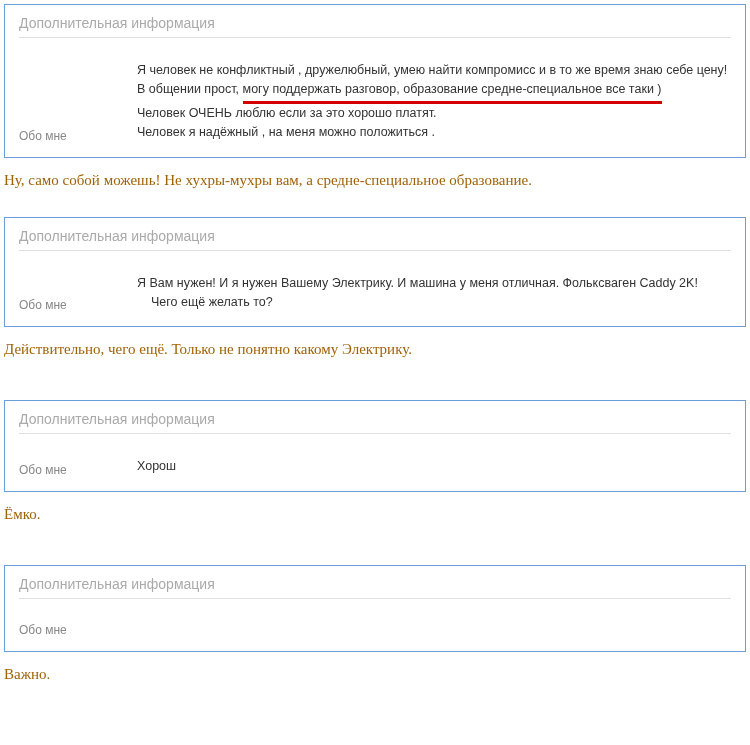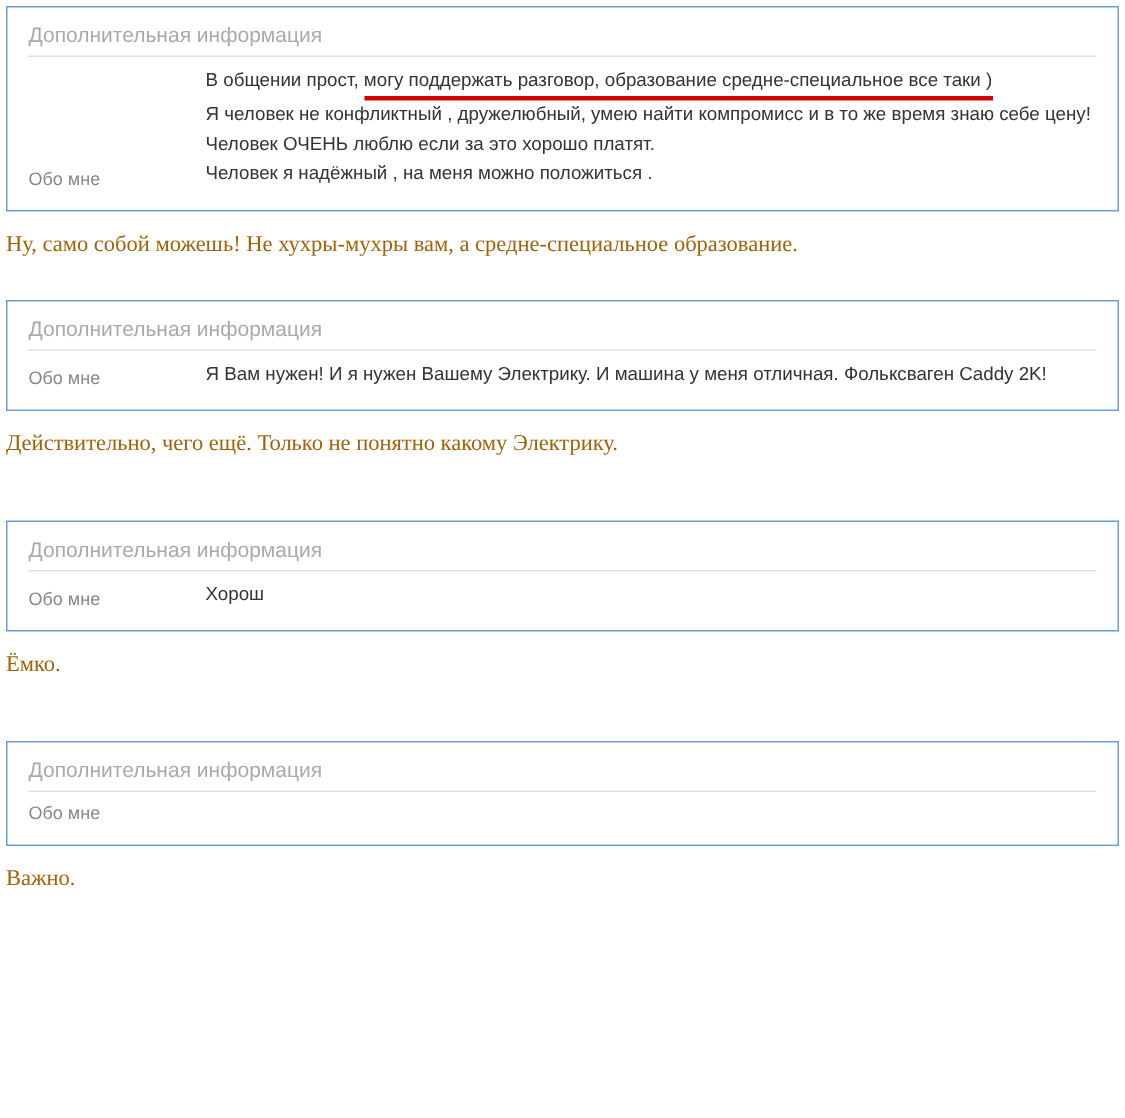--- a/index.html
+++ b/index.html
@@ -15,21 +15,21 @@
       border: 1px solid #6a9edb;
       padding: 10px 14px 14px 14px;
       margin-bottom: 14px;
       background: #fff;
     }
     .card-title {
       color: #aaa;
       font-size: 14px;
       padding-bottom: 6px;
       border-bottom: 1px solid #e0e0e0;
-      margin-bottom: 6px;
+      margin-bottom: 23px;
     }
     .rowflex {
       display: flex;
       align-items: flex-end;
       gap: 18px;
     }
     .field-label {
       color: #888;
       font-size: 12px;
       min-width: 100px;
@@ -57,37 +57,38 @@
     .gap-big { margin-bottom: 42px; }
   </style>
 </head>
 <body>
 
 <div class="card">
   <div class="card-title">Дополнительная информация</div>
   <div class="rowflex">
     <div class="field-label">Обо мне</div>
     <div class="field-value">
+      <span class="block-line">Я человек не конфликтный , дружелюбный, умею найти компромисс и в то же время знаю себе цену!</span>
       <span class="block-line">
         <span>В общении прост, </span><span class="underline-red">могу поддержать разговор, образование средне-специальное все таки )</span>
       </span>
-      <span class="block-line">Я человек не конфликтный , дружелюбный, умею найти компромисс и в то же время знаю себе цену!</span>
       <span class="block-line">Человек ОЧЕНЬ люблю если за это хорошо платят.</span>
       <span class="block-line">Человек я надёжный , на меня можно положиться .</span>
     </div>
   </div>
 </div>
 <p class="commentary">Ну, само собой можешь! Не хухры-мухры вам, а средне-специальное образование.</p>
 
 <div class="card">
   <div class="card-title">Дополнительная информация</div>
   <div class="rowflex">
     <div class="field-label">Обо мне</div>
     <div class="field-value">
       <span class="block-line">Я Вам нужен! И я нужен Вашему Электрику. И машина у меня отличная. Фольксваген Caddy 2K!</span>
+      <span class="block-line indent">Чего ещё желать то?</span>
     </div>
   </div>
 </div>
 <p class="commentary gap-big">Действительно, чего ещё. Только не понятно какому Электрику.</p>
 
 <div class="card">
   <div class="card-title">Дополнительная информация</div>
   <div class="rowflex">
     <div class="field-label">Обо мне</div>
     <div class="field-value">

